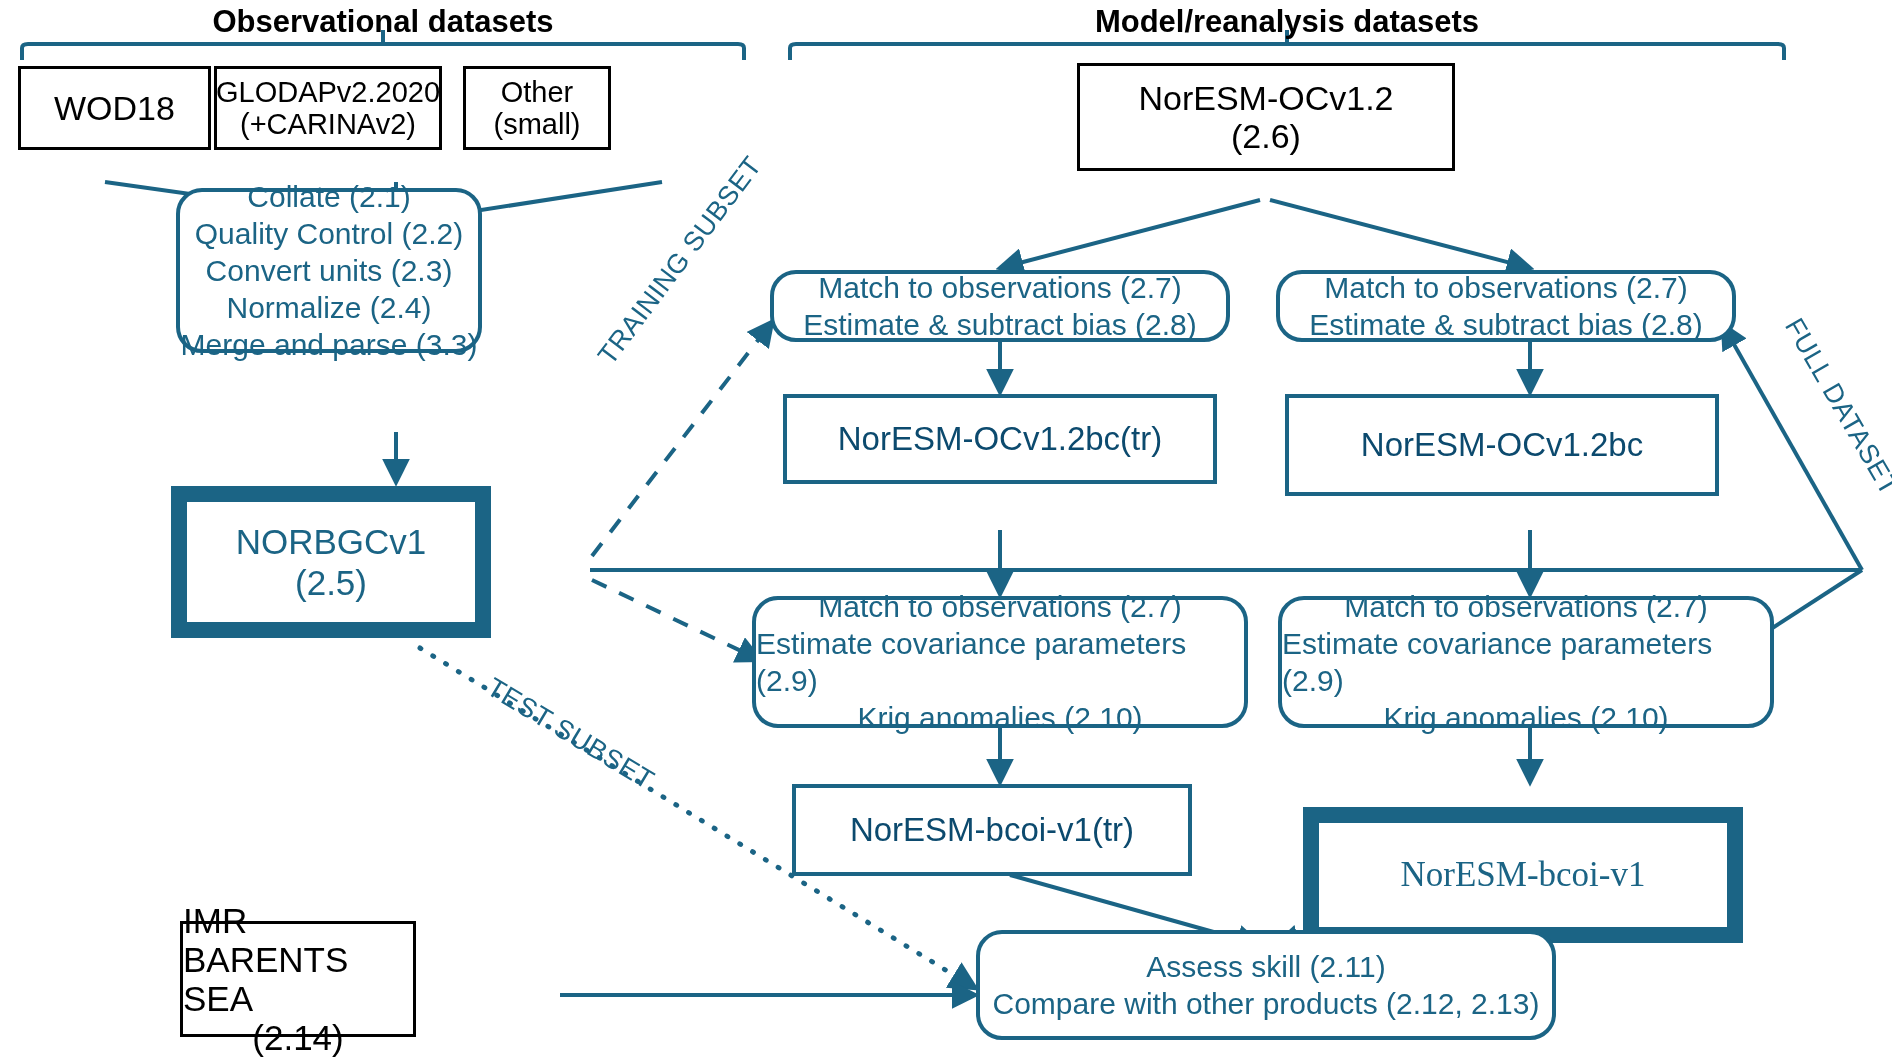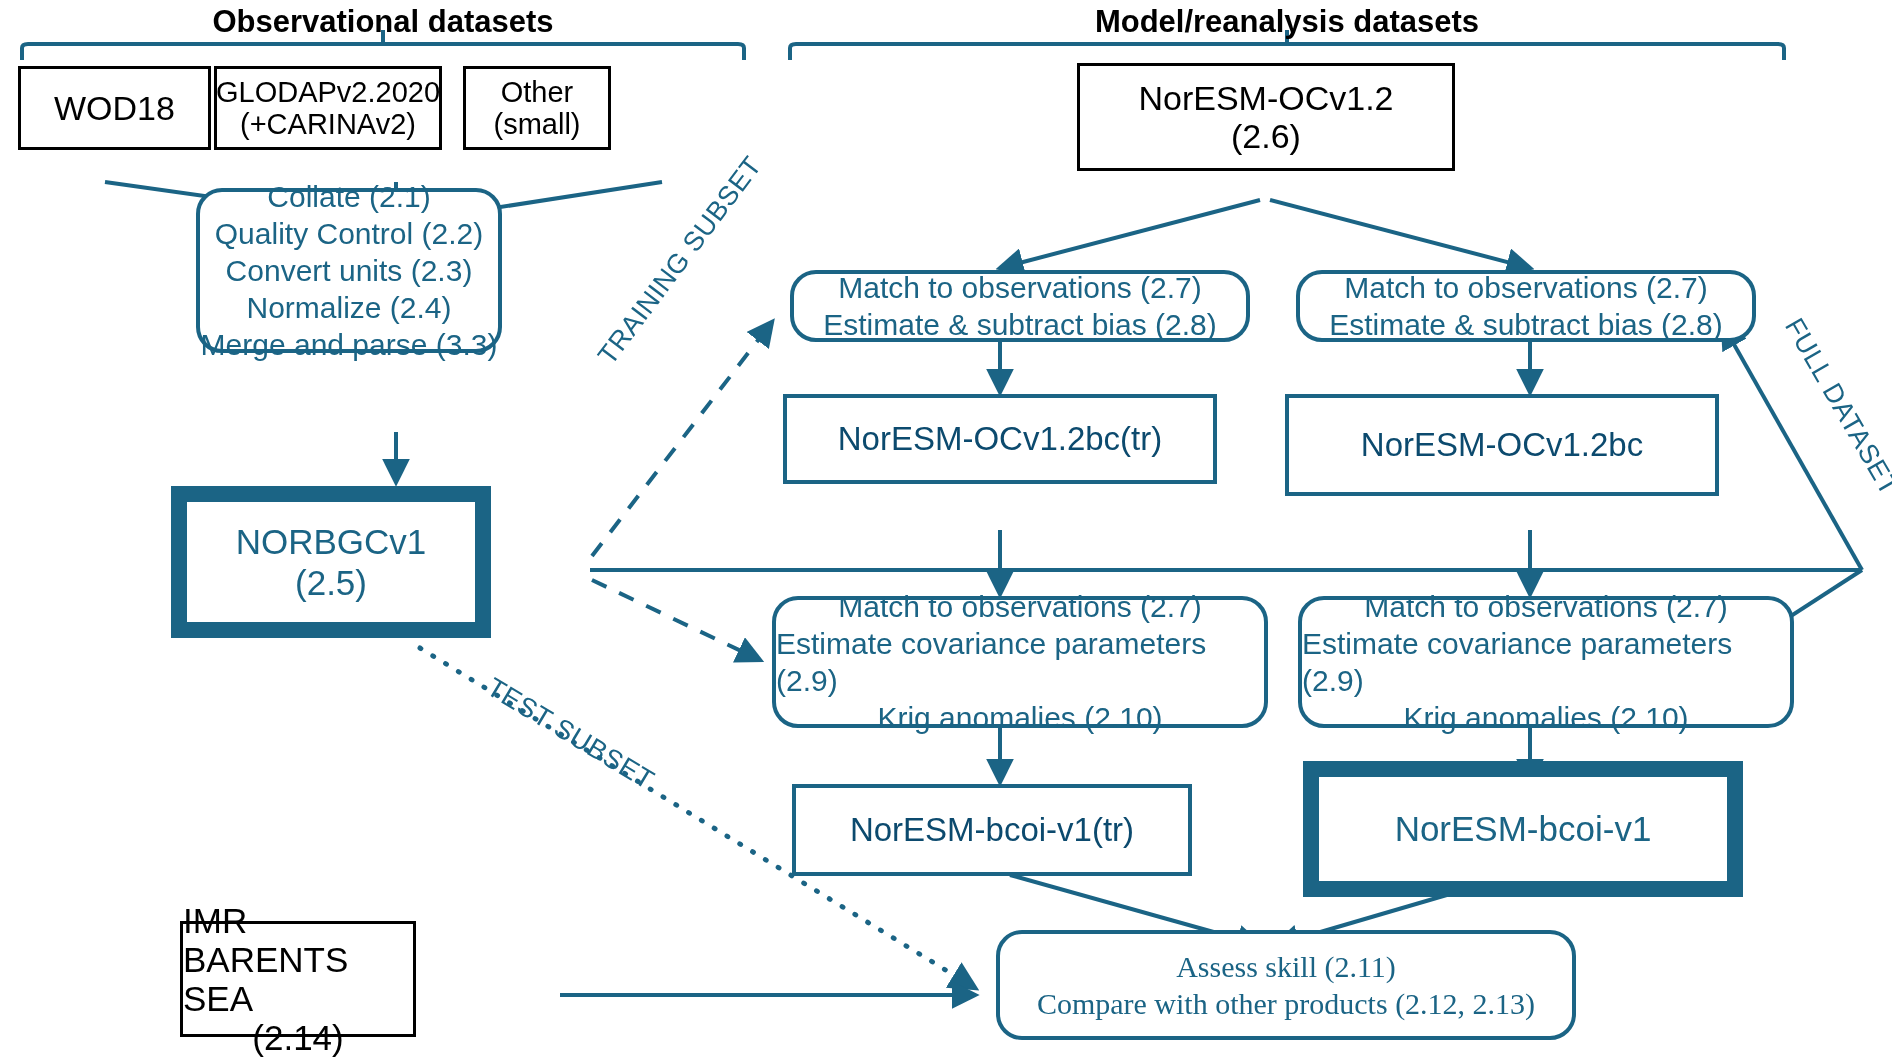--- a/index.html
+++ b/index.html
@@ -55,21 +55,20 @@
     font-size: 35px;
     line-height: 1.18;
   }
   
   .round-box {
     border: 4px solid #1b6485;
     border-radius: 26px;
     color: #1b6485;
     font-size: 30px;
     line-height: 1.24;
-    margin-left: 20px;
   }
   .group-title {
     position: absolute;
     color: #000000;
     font-size: 31px;
     font-weight: bold;
     text-align: center;
     white-space: nowrap;
   }
   .edge-label {
@@ -219,25 +218,25 @@
   <div class="node round-box" style="left:1278px; top:596px; width:496px; height:132px;">
     <span class="line-1">Match to observations (2.7)</span>
     <span class="line-1">Estimate covariance parameters (2.9)</span>
     <span class="line-1">Krig anomalies (2.10)</span>
   </div>
 
   <div class="node teal-box" style="left:792px; top:784px; width:400px; height:92px;">
     <span class="line-1">NorESM-bcoi-v1(tr)</span>
   </div>
 
-  <div class="node teal-box-thick" style="left:1303px; top:761px; width:440px; height:136px;">
+  <div class="node teal-box-thick" style="left:1303px; top:807px; width:440px; height:136px;font-family:Liberation Serif, serif;">
     <span class="line-1">NorESM-bcoi-v1</span>
   </div>
 
-  <div class="node round-box" style="left:976px; top:930px; width:580px; height:110px;font-family:Liberation Serif, serif;">
+  <div class="node round-box" style="left:976px; top:930px; width:580px; height:110px;">
     <span class="line-1">Assess skill (2.11)</span>
     <span class="line-1">Compare with other products (2.12, 2.13)</span>
   </div>
 
   <div class="edge-label" style="left:592px; top:352px; transform: rotate(-53deg);">TRAINING SUBSET</div>
 
   <div class="edge-label" style="left:497px; top:672px; transform: rotate(31deg);">TEST SUBSET</div>
 
   <div class="edge-label" style="left:1805px; top:313px; transform: rotate(60deg);">FULL DATASET</div>
 

